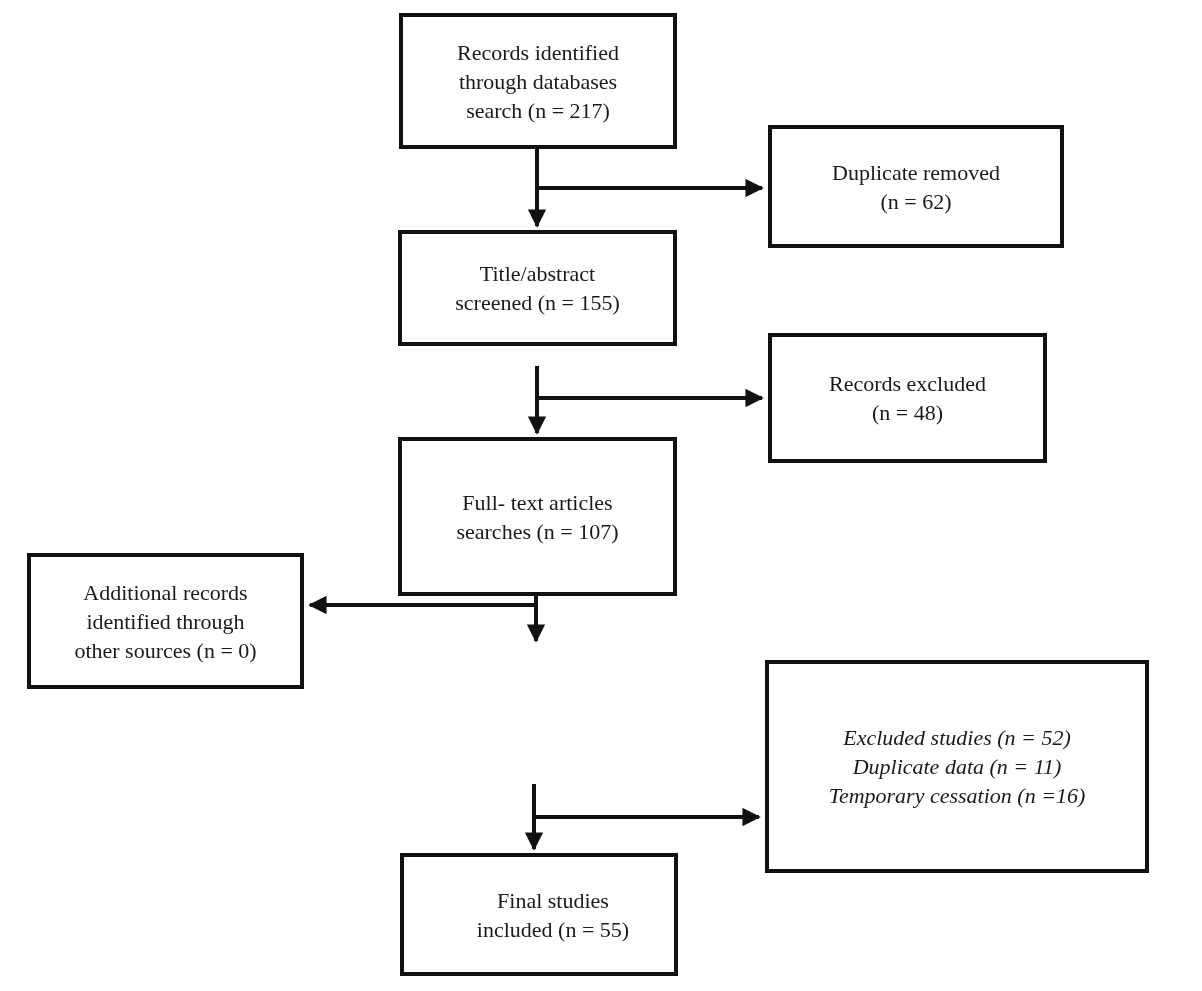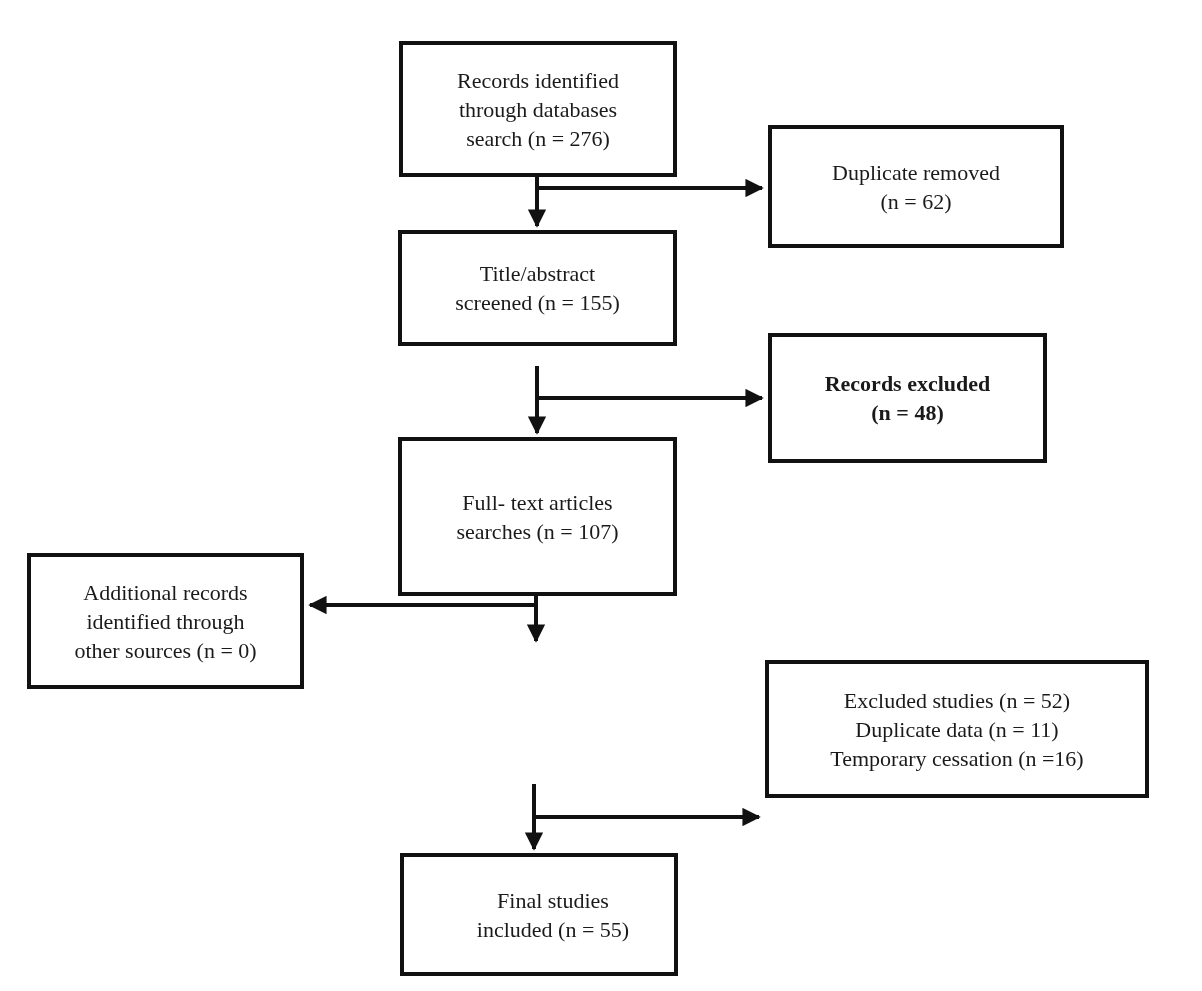--- a/index.html
+++ b/index.html
@@ -29,28 +29,28 @@
     align-items: center;
     justify-content: center;
     text-align: center;
     font-size: 22px;
     line-height: 29px;
     padding: 4px 8px;
   }
   .flow-box .line { white-space: nowrap; }
 
   
-  #box-records-identified { left: 399px; top: 13px;  width: 278px; height: 136px; margin-top: 28px; }
+  #box-records-identified { left: 399px; top: 13px;  width: 278px; height: 136px; }
   #box-duplicate-removed  { left: 768px; top: 125px; width: 296px; height: 123px; }
   #box-title-abstract     { left: 398px; top: 230px; width: 279px; height: 116px; }
-  #box-records-excluded   { left: 768px; top: 333px; width: 279px; height: 130px; font-weight: bold; }
+  #box-records-excluded   { left: 768px; top: 333px; width: 279px; height: 130px; }
   #box-fulltext-retrieved { left: 398px; top: 437px; width: 279px; height: 159px; }
   #box-additional-records { left: 27px;  top: 533px; width: 277px; height: 136px; margin-top: 20px; }
   #box-fulltext-assessed  { left: 393px; top: 645px; width: 280px; height: 139px; }
-  #box-excluded-studies   { left: 765px; top: 660px; width: 384px; height: 138px; }
+  #box-excluded-studies   { left: 765px; top: 660px; width: 384px; height: 213px; font-style: italic; }
   #box-final-studies      { left: 400px; top: 853px; width: 278px; height: 123px; padding-left: 36px; }
 
   svg.connectors {
     position: absolute;
     left: 0; top: 0;
     width: 1202px; height: 991px;
     pointer-events: none;
   }
   svg.connectors line { stroke: var(--stroke); stroke-width: 4; }
   svg.connectors .arrowhead-path { fill: var(--stroke); }
@@ -72,21 +72,21 @@
     <line x1="537" y1="398" x2="762" y2="398" marker-end="url(#arrow)"></line>
     <line x1="536" y1="574" x2="536" y2="641" marker-end="url(#arrow)"></line>
     <line x1="536" y1="605" x2="310" y2="605" marker-end="url(#arrow)"></line>
     <line x1="534" y1="784" x2="534" y2="849" marker-end="url(#arrow)"></line>
     <line x1="534" y1="817" x2="759" y2="817" marker-end="url(#arrow)"></line>
   </svg>
 
   <div class="flow-box" id="box-records-identified">
     <div class="line">Records identified</div>
     <div class="line">through databases</div>
-    <div class="line">search (n = 276)</div>
+    <div class="line">search (n = 217)</div>
   </div>
 
   <div class="flow-box" id="box-duplicate-removed">
     <div class="line">Duplicate removed</div>
     <div class="line">(n = 62)</div>
   </div>
 
   <div class="flow-box" id="box-title-abstract">
     <div class="line">Title/abstract</div>
     <div class="line">screened (n = 155)</div>

